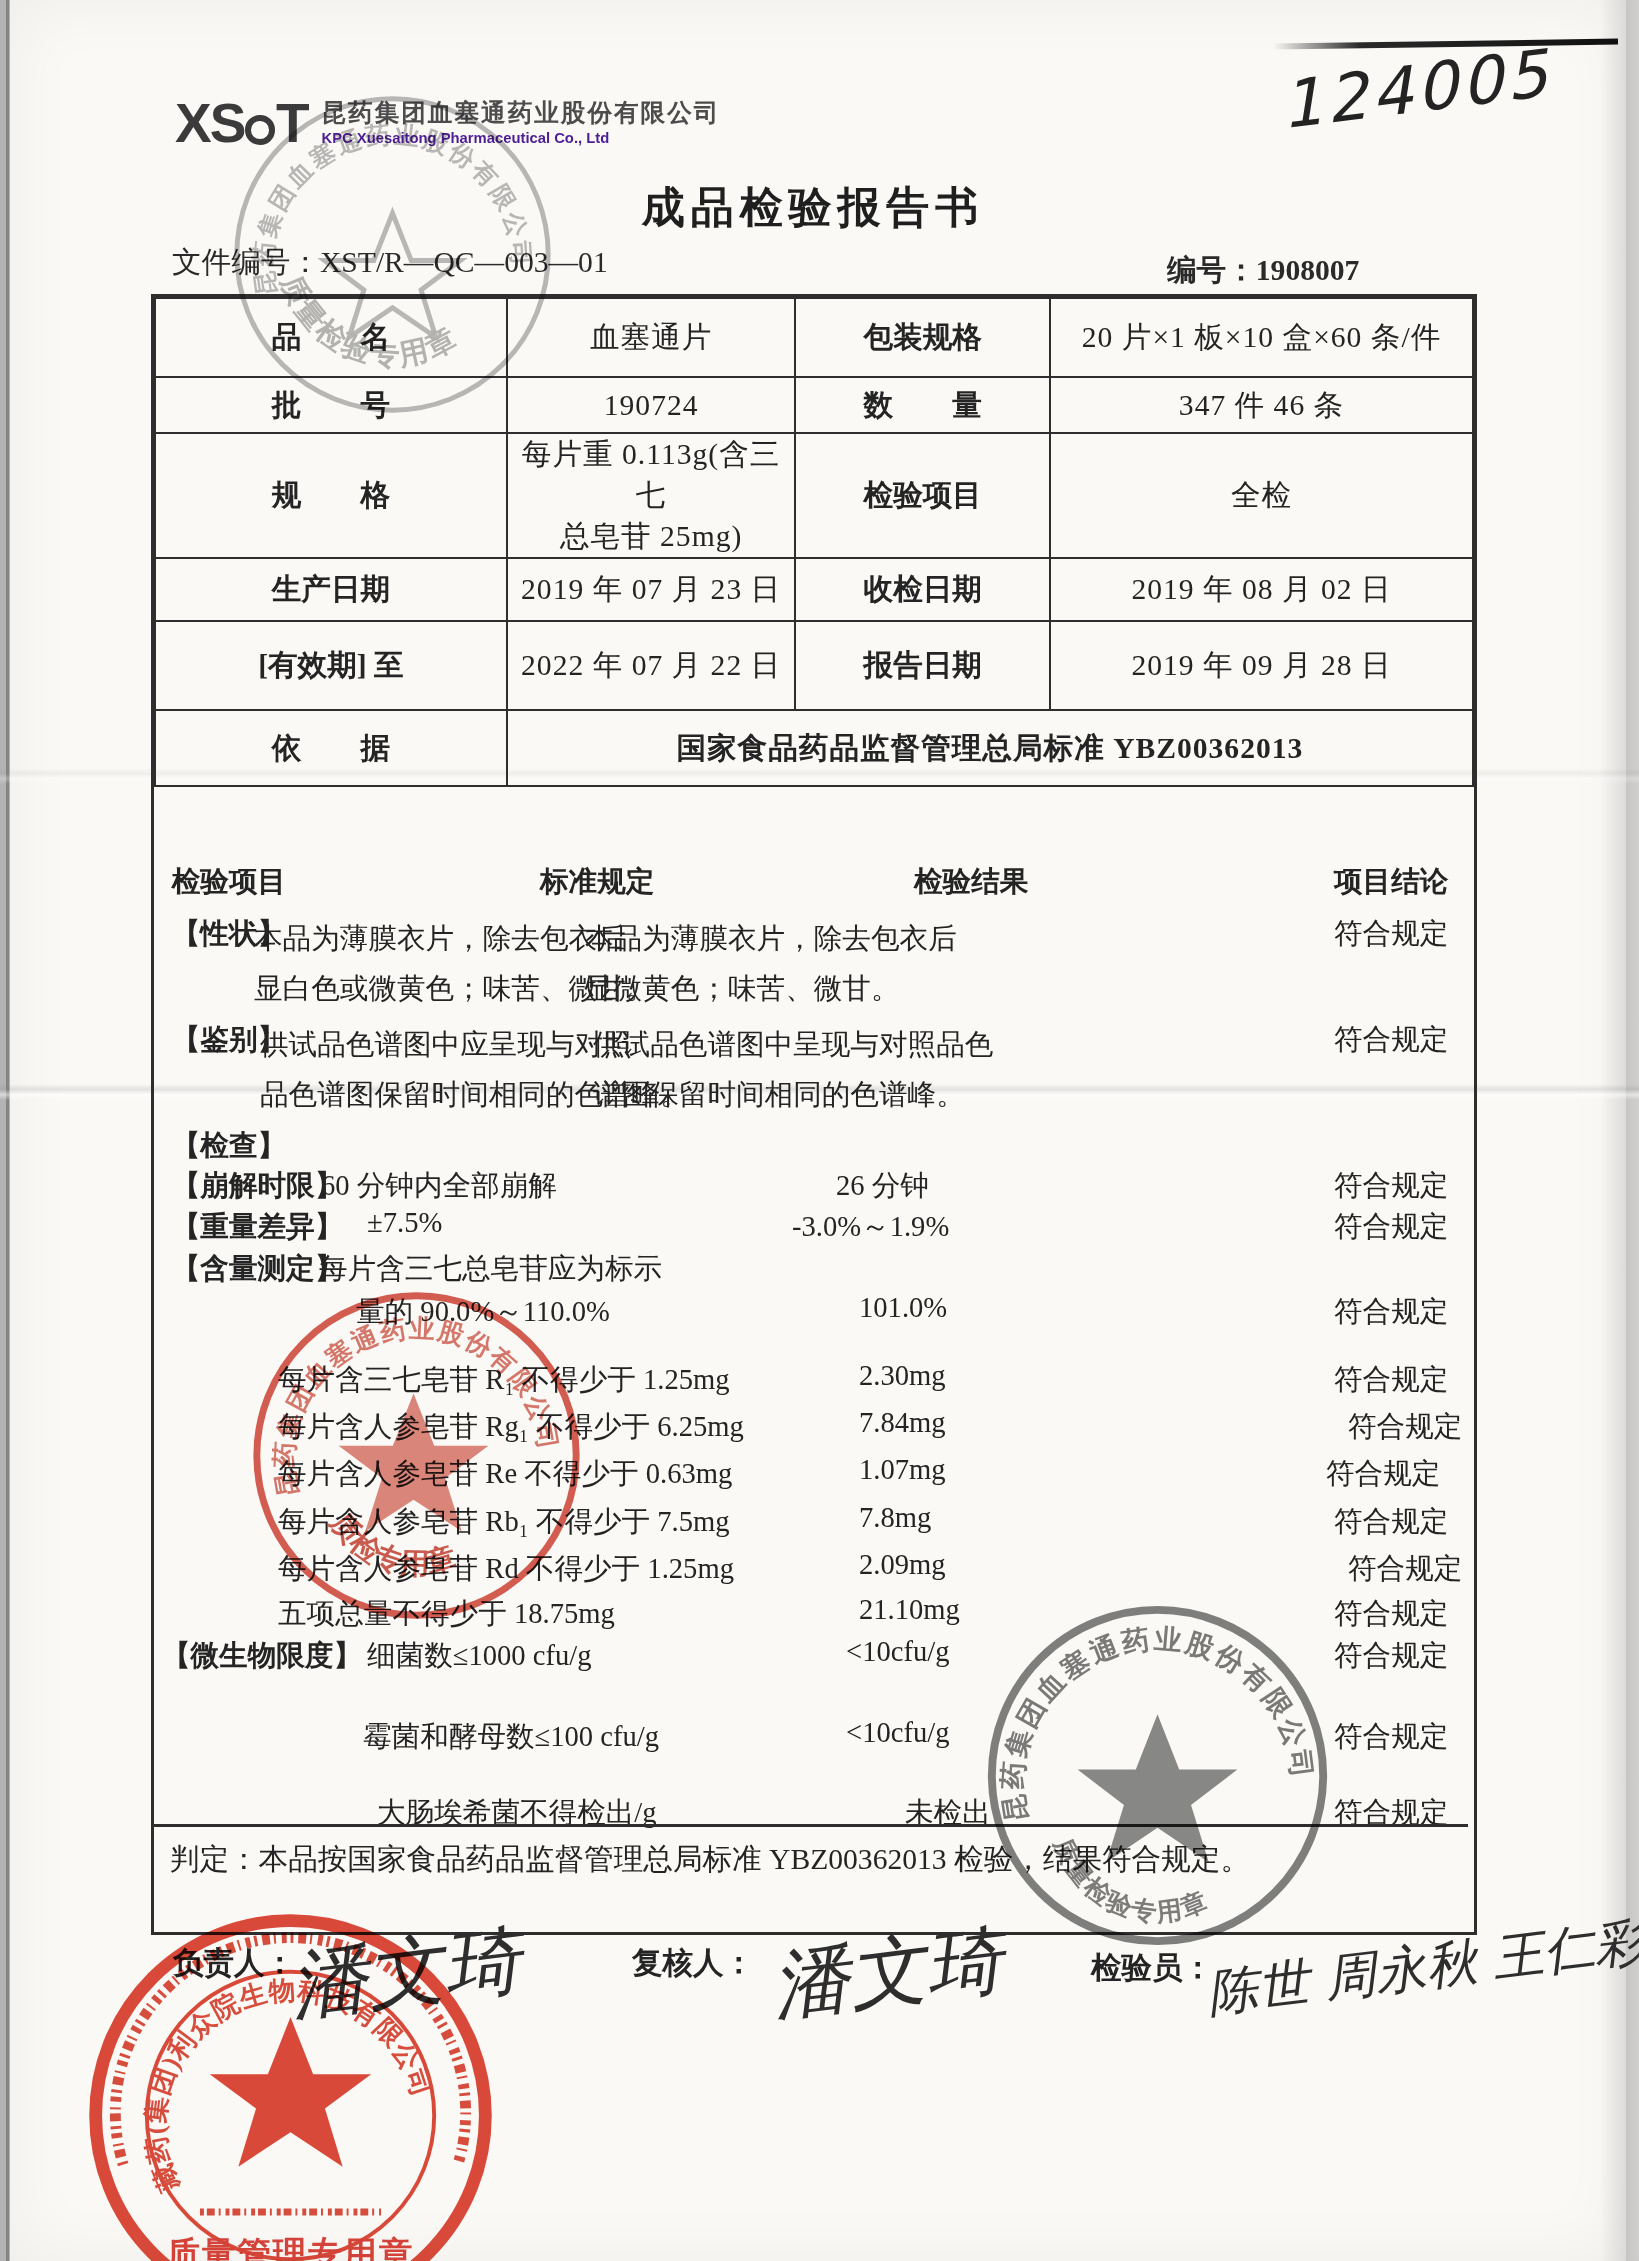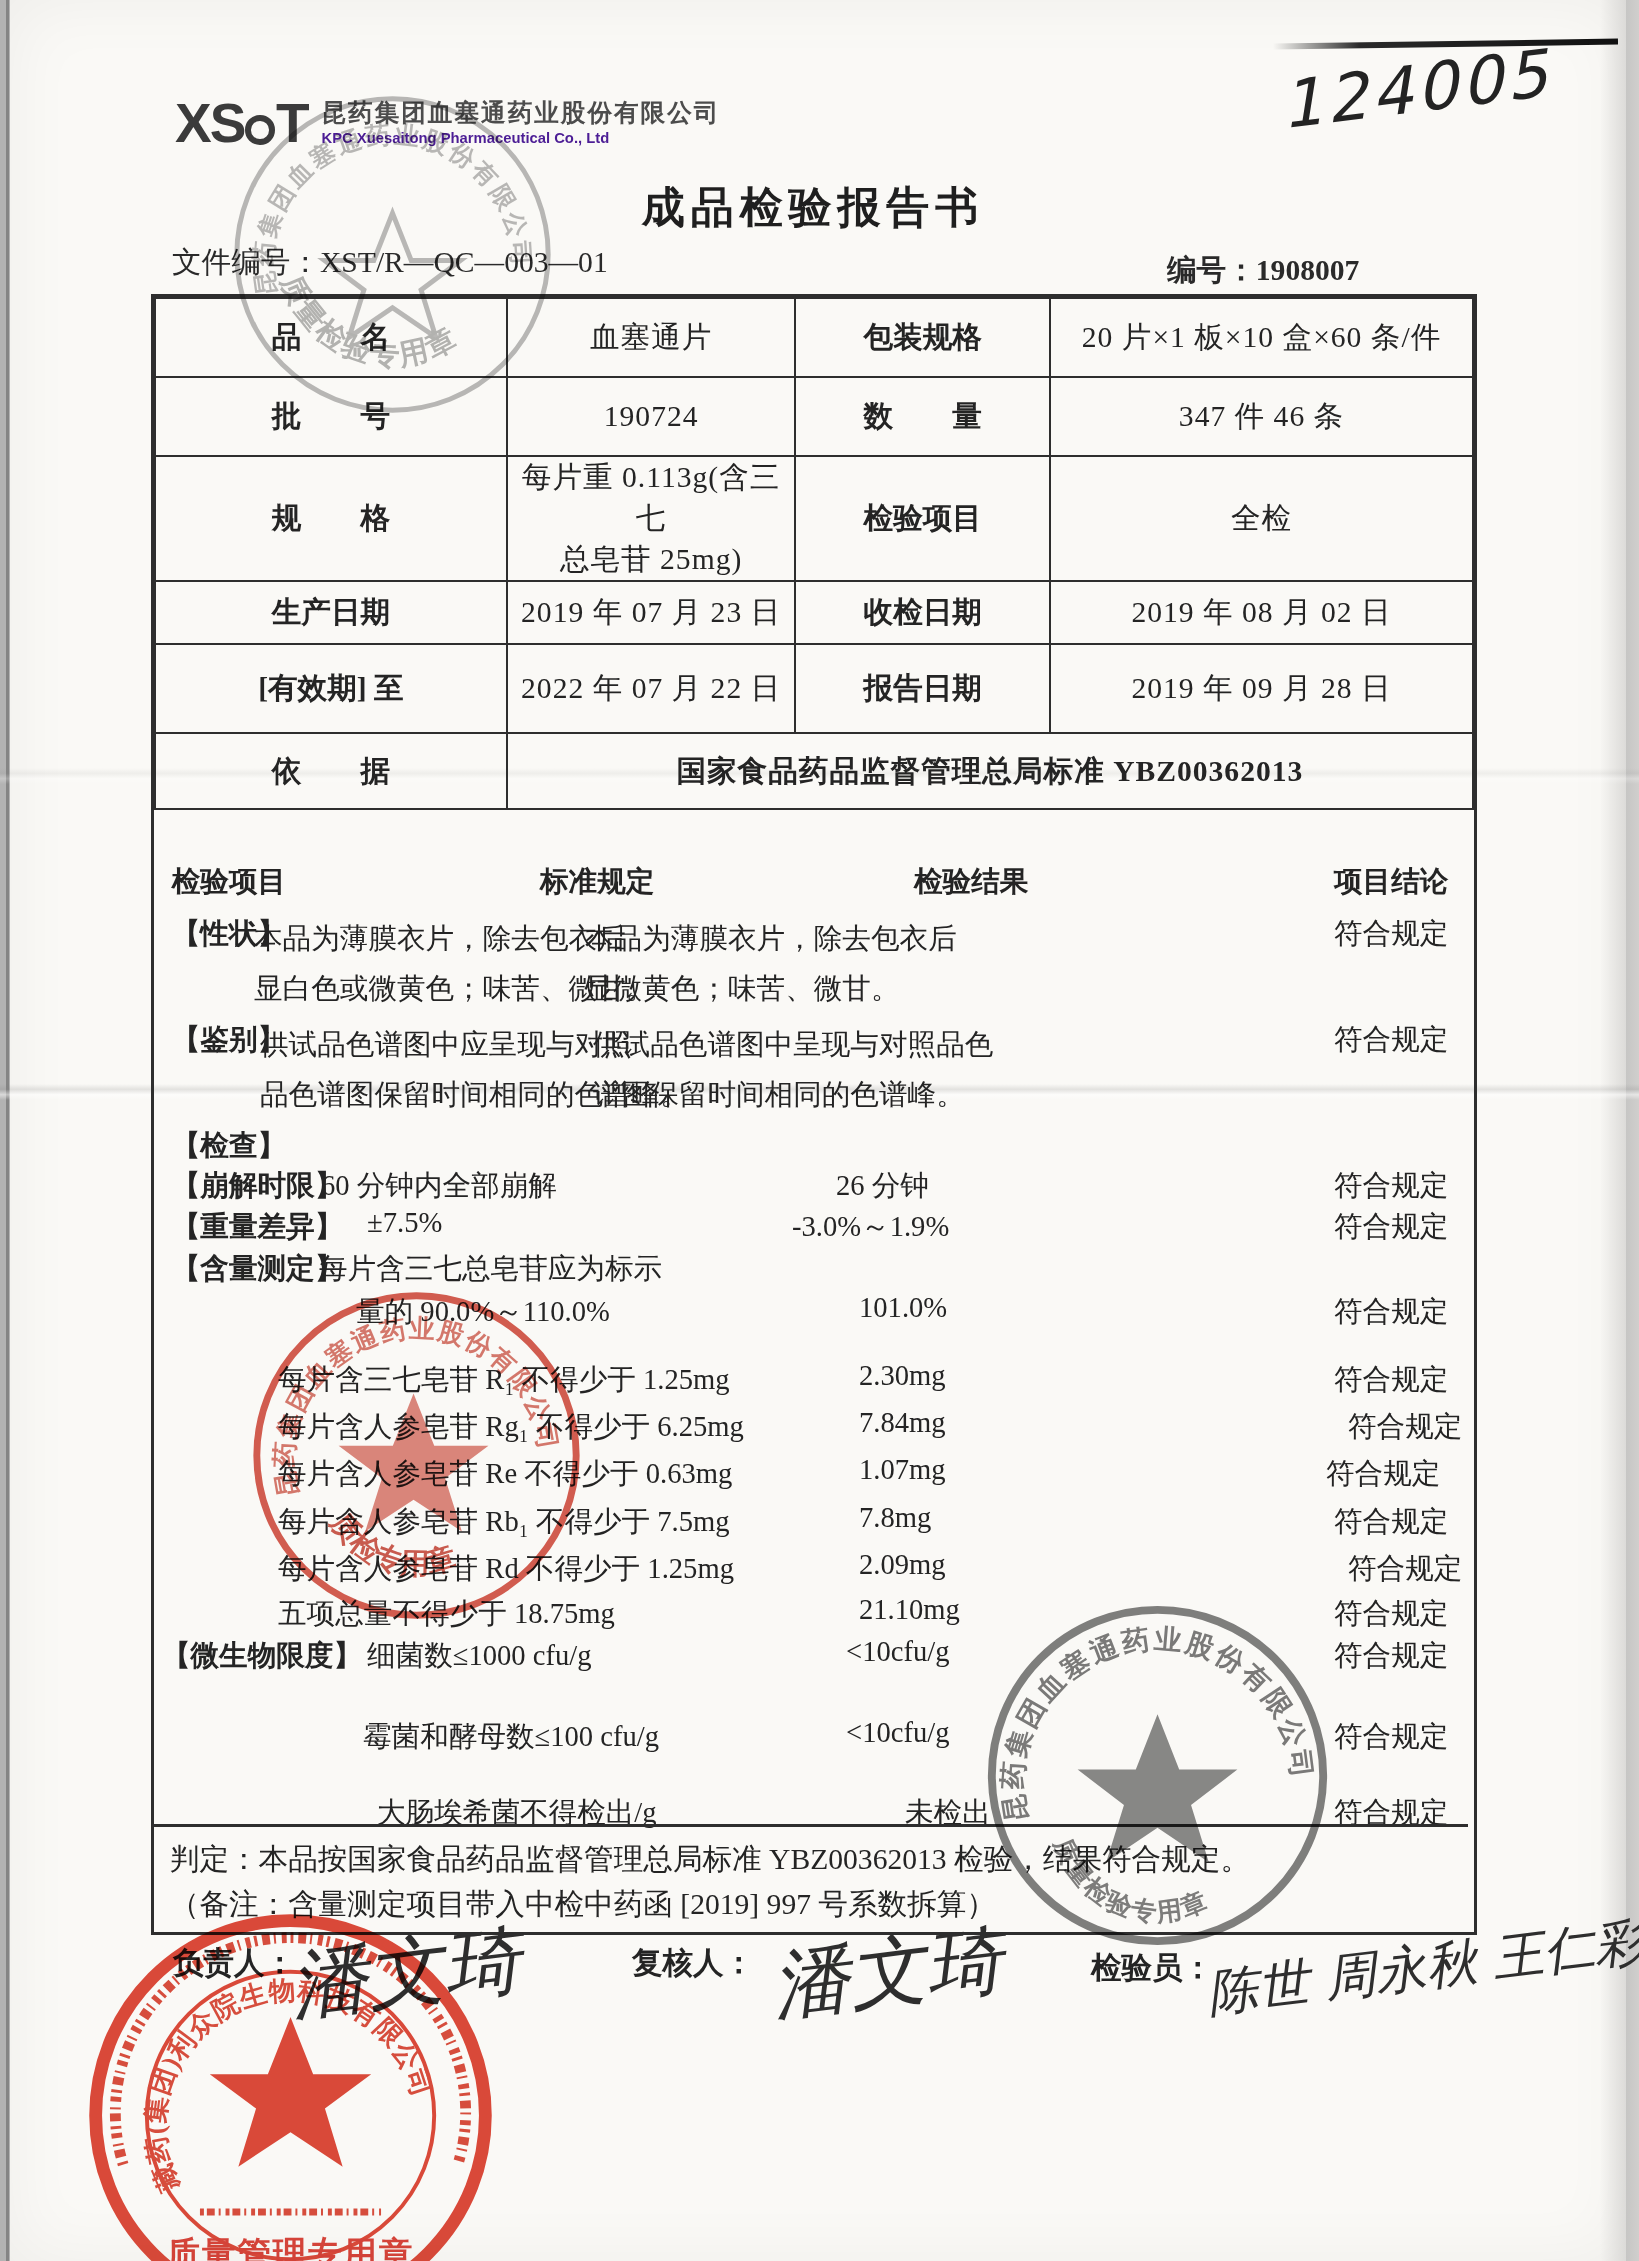--- a/index.html
+++ b/index.html
@@ -93,21 +93,21 @@
           <col style="width:254px">
           <col style="width:422px">
         </colgroup>
       <tbody>
           <tr style="height:79px">
         <td class="lab">品　　名</td>
         <td class="val">血塞通片</td>
         <td class="lab">包装规格</td>
         <td class="val">20 片×1 板×10 盒×60 条/件</td>
       </tr>
-      <tr style="height:79px">
+      <tr style="height:56px">
         <td class="lab">批　　号</td>
         <td class="val">190724</td>
         <td class="lab">数　　量</td>
         <td class="val">347 件 46 条</td>
       </tr>
       <tr style="height:112px">
         <td class="lab">规　　格</td>
         <td class="val">每片重 0.113g(含三七
 总皂苷 25mg)</td>
         <td class="lab">检验项目</td>
@@ -238,21 +238,20 @@
       </div>
       <div class="rrow" style="top:970px">
         <span style="left:223px">大肠埃希菌不得检出/g</span>
         <span style="left:751px">未检出</span>
         <span class="c-concl">符合规定</span>
       </div>
     </div>
 
     <div class="verdict">
       <div class="v1">判定：本品按国家食品药品监督管理总局标准 YBZ00362013 检验，结果符合规定。</div>
-      <div class="v2">（备注：含量测定项目带入中检中药函 [2019] 997 号系数拆算）</div>
     </div>
   </div>
 
   <div class="sig-label" style="left:173px;top:1943px">负责人：</div>
   <div class="sig" style="left:296px;top:1921px;font-size:77px">潘文琦</div>
   <div class="sig-label" style="left:632px;top:1943px">复核人：</div>
   <div class="sig" style="left:778px;top:1921px;font-size:77px">潘文琦</div>
   <div class="sig-label" style="left:1091px;top:1948px">检验员：</div>
   <div class="sig" style="left:1210px;top:1933px;font-size:51px">陈世 周永秋 王仁彩</div>
 

